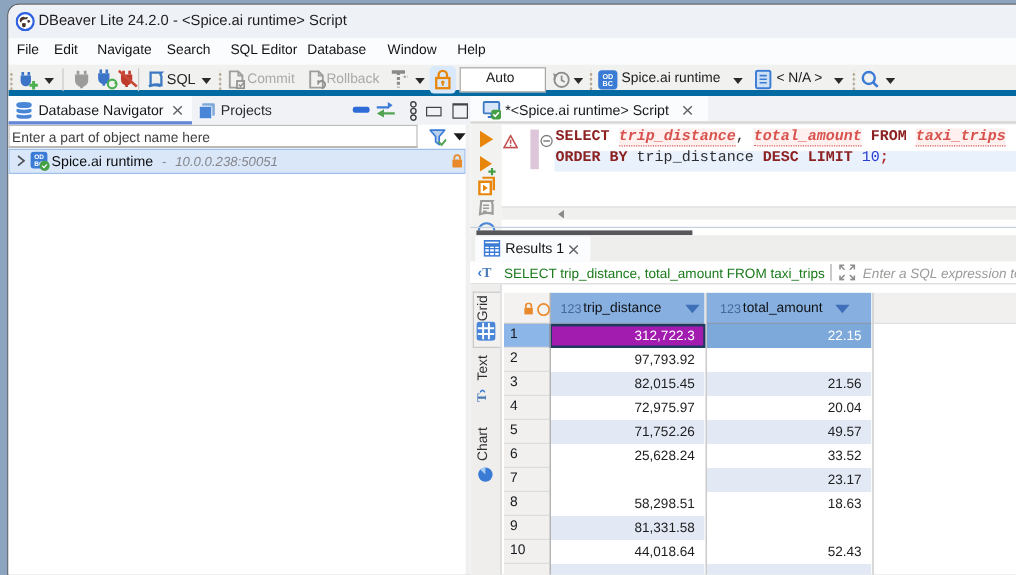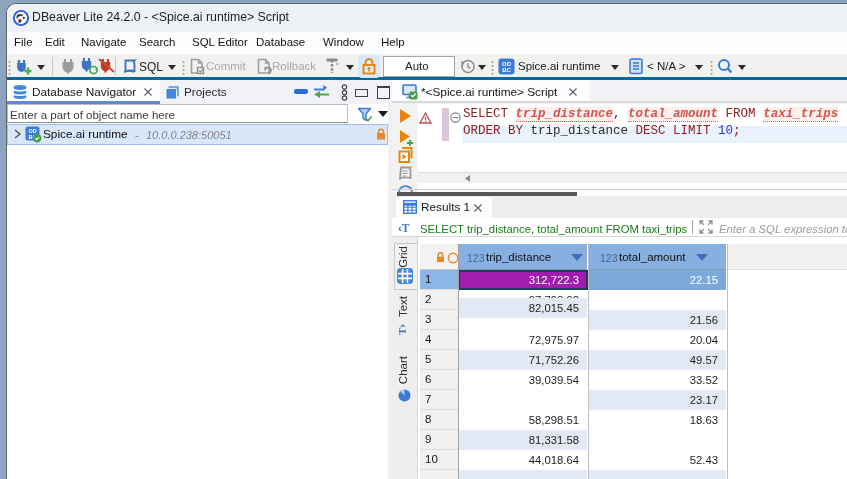--- a/index.html
+++ b/index.html
@@ -4,35 +4,35 @@
 html,body{width:847px;height:479px;overflow:hidden;background:#8da4be;font-family:"Liberation Sans",sans-serif;-webkit-font-smoothing:antialiased}
 #win{position:absolute;left:7px;top:4px;width:840px;height:475px;background:#fff;border-top-left-radius:9px;box-shadow:0 0 0 1px #60646b;overflow:hidden}
 .abs{position:absolute}
 .tx{position:absolute;white-space:nowrap;font-size:11.5px;color:#1b1b1d;line-height:14px}
 
 #title{left:0;top:0;width:840px;height:28px;background:#eef1f6}
 
 #menu{left:0;top:28px;width:840px;height:22px;background:#fbfcfd}
 #menu span{position:absolute;top:4px;font-size:11.5px;color:#141416}
 
-#tbar{left:0;top:50px;width:840px;height:26px;background:#f1f1ef;border-bottom:3px solid #0369a1}
+#tbar{left:0;top:50px;width:840px;height:26px;background:#f1f1ef;border-bottom:5px solid #0369a1}
 .grip{position:absolute;top:5px;width:3px;height:16px;background-image:radial-gradient(circle,#b3a893 1px,transparent 1.2px);background-size:3px 4px;background-position:center 1px;background-repeat:repeat-y}
 .sep{position:absolute;top:3px;width:1px;height:19px;background:#c9c9c7}
 .dda{position:absolute;width:0;height:0;border-left:4px solid transparent;border-right:4px solid transparent;border-top:5px solid #2b2b2b}
 .gtx{position:absolute;top:6px;font-size:11.5px;color:#a9a9a7}
 
 .tabbar{background:#f0f2f5}
 .tab-active{position:absolute;background:#fbfcfd}
 .tabline{position:absolute;height:3px;background:#6287d9}
 .xclose{position:absolute;font-size:12px;color:#5f6368;font-weight:400}
 
 #lpanel{left:0;top:100px;width:381px;height:375px;background:#fff}
 #ldiv{left:381px;top:100px;width:4px;height:375px;background:#f0f0f0}
 
-.kw{color:#8c2121;font-weight:normal}
+.kw{color:#8c2121;font-weight:bold}
 .idf{color:#d9534e;font-weight:bold;font-style:italic;background:#fdf0ef;border-bottom:1px dotted #e06060}
 .num{color:#2b40d0}
 .smc{color:#b03030;font-weight:bold}
 
 .rn{position:absolute;left:28px;width:38px;height:20px;background:#f1f0ef;border-bottom:1px solid #dcdcdc;font-size:11.5px;color:#15181c;padding:3px 0 0 5px}
 .c1{position:absolute;left:67px;width:128px;height:20px;font-size:11.3px;color:#1d1d1f;text-align:right;padding:4px 8px 0 0}
 .c2{position:absolute;left:196.5px;width:137.5px;height:20px;font-size:11.3px;color:#1d1d1f;text-align:right;padding:4px 8px 0 0}
 .tint{background:#e2e9f4}
 .vline{position:absolute;width:1px;background:#bfbfbf}
 .rot{position:absolute;writing-mode:vertical-rl;transform:rotate(180deg);font-size:11.5px;color:#2e2e30}
@@ -340,30 +340,30 @@
       </svg>
   <div class="abs" style="left:335.5px;top:47.5px;width:119.5px;height:26px;background:#f1f0ef;border-bottom:1px solid #e0e0e0"></div>
 
   <div class="rn" style="top:74px;background:#8db6e8">1</div>
       <div class="c1" style="top:74px;background:#a21caf;color:#fff">312,722.3</div>
       <div class="c2" style="top:74px;background:#7da8da;color:#fff">22.15</div>
   <div class="abs" style="left:66px;top:74px;width:130px;height:20px;border:2px solid #1d3a5f;background:transparent"></div>
   <div class="rn" style="top:94px">2</div>
       <div class="c1" style="top:94px">97,793.92</div>
   <div class="rn" style="top:114px">3</div>
-      <div class="c1 tint" style="top:102px">82,015.45</div>
+      <div class="c1 tint" style="top:114px">82,015.45</div>
       <div class="c2 tint" style="top:114px">21.56</div>
   <div class="rn" style="top:134px">4</div>
       <div class="c1" style="top:134px">72,975.97</div>
       <div class="c2" style="top:134px">20.04</div>
   <div class="rn" style="top:154px">5</div>
       <div class="c1 tint" style="top:154px">71,752.26</div>
       <div class="c2 tint" style="top:154px">49.57</div>
   <div class="rn" style="top:174px">6</div>
-      <div class="c1" style="top:174px">39,039.54</div>
+      <div class="c1" style="top:174px">25,628.24</div>
       <div class="c2" style="top:174px">33.52</div>
   <div class="rn" style="top:194px">7</div>
       <div class="c2 tint" style="top:194px">23.17</div>
   <div class="rn" style="top:214px">8</div>
       <div class="c1" style="top:214px">58,298.51</div>
       <div class="c2" style="top:214px">18.63</div>
   <div class="rn" style="top:234px">9</div>
       <div class="c1 tint" style="top:234px">81,331.58</div>
   <div class="rn" style="top:254px">10</div>
       <div class="c1" style="top:254px">44,018.64</div>

